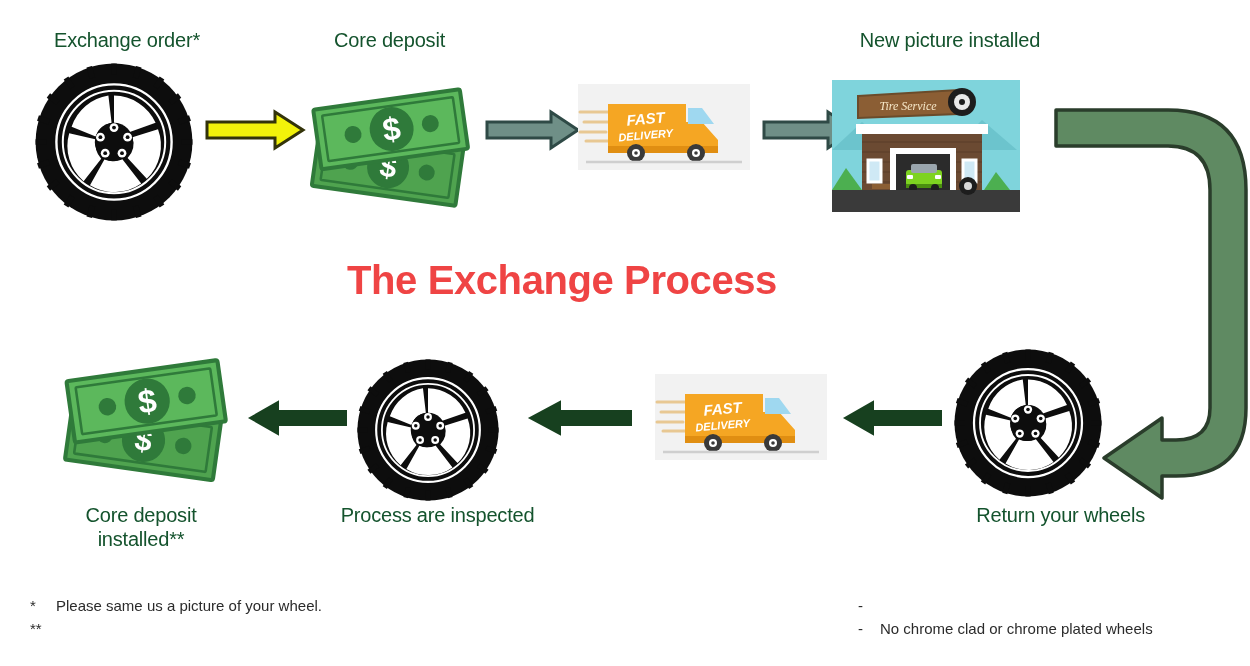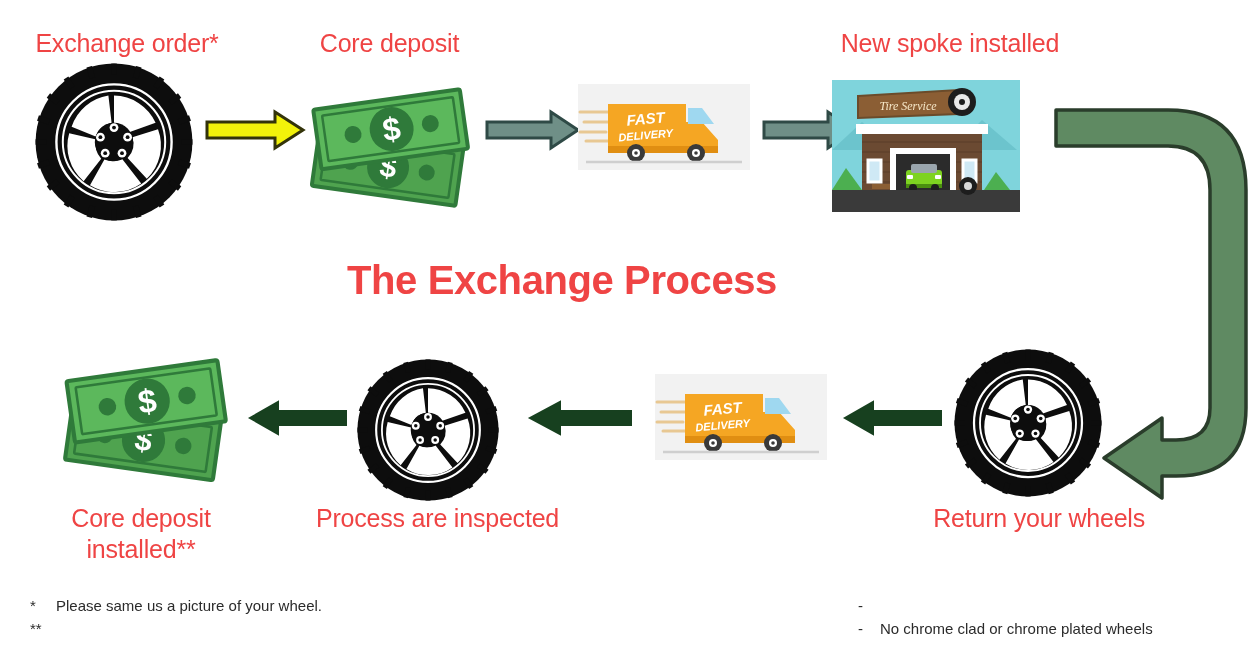--- a/index.html
+++ b/index.html
@@ -15,22 +15,22 @@
     position: relative;
     width: 1250px;
     height: 666px;
     background: #ffffff;
     overflow: hidden;
   }
   .abs { position: absolute; }
 
   
   .step-label {
-    font-size: 25px;
-    color: #ef4444;
+    font-size: 20px;
+    color: #14532d;
     font-weight: 400;
     text-align: center;
     line-height: 1.22;
     letter-spacing: -0.2px;
     white-space: nowrap;
   }
   .step-label.wrap { white-space: normal; }
 
   .main-title {
     font-size: 40px;
@@ -60,21 +60,21 @@
 </style>
 </head>
 <body>
 
 <div id="canvas">
 
   <div class="abs step-label" style="left:22px; top:28px; width:210px;">Exchange order*</div>
 
   <div class="abs step-label" style="left:297px; top:28px; width:185px;">Core deposit</div>
 
-  <div class="abs step-label" style="left:795px; top:28px; width:310px;">New spoke installed</div>
+  <div class="abs step-label" style="left:795px; top:28px; width:310px;">New picture installed</div>
 
   <div class="abs" style="left:34px; top:62px;">
     <svg width="160" height="160" viewBox="0 0 200 200">
       <g>
         <circle cx="100" cy="100" r="98" fill="#0d0d0d"></circle>
         <g stroke="#0d0d0d" stroke-width="7">
           <line x1="100" y1="2" x2="100" y2="16"></line>
           <line x1="131" y1="6" x2="127" y2="20"></line>
           <line x1="160" y1="20" x2="152" y2="32"></line>
           <line x1="182" y1="42" x2="170" y2="51"></line>

